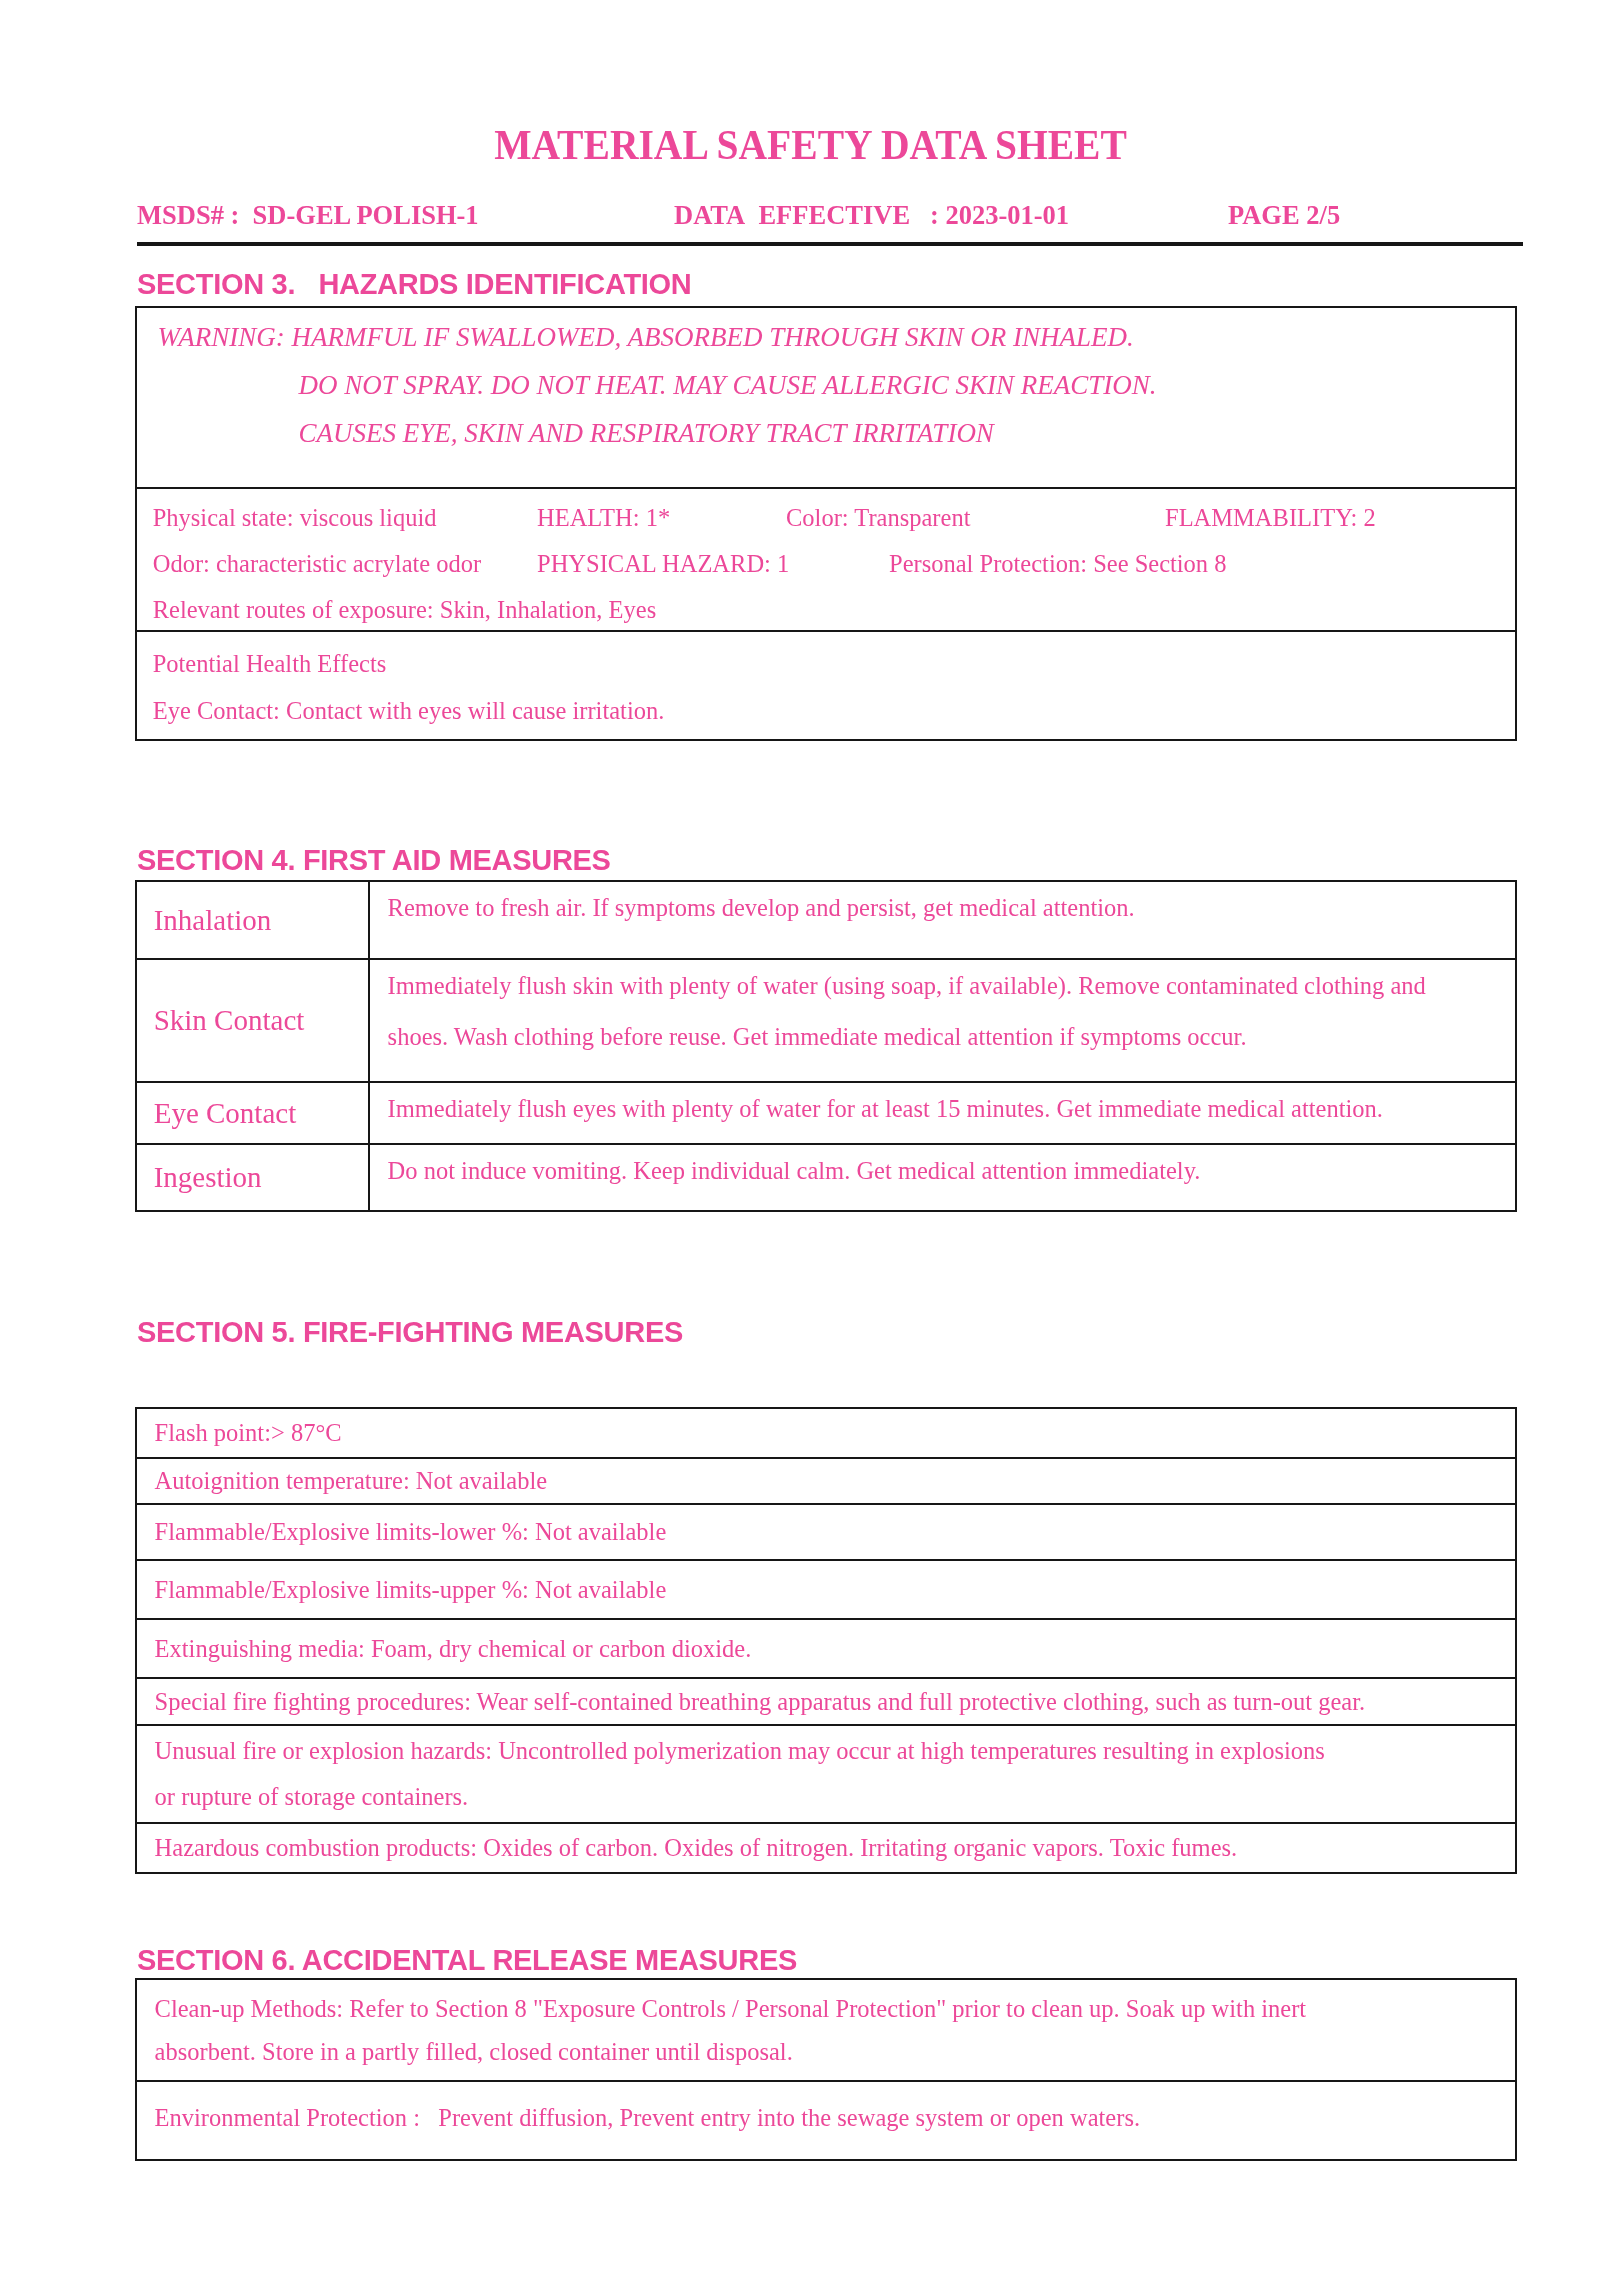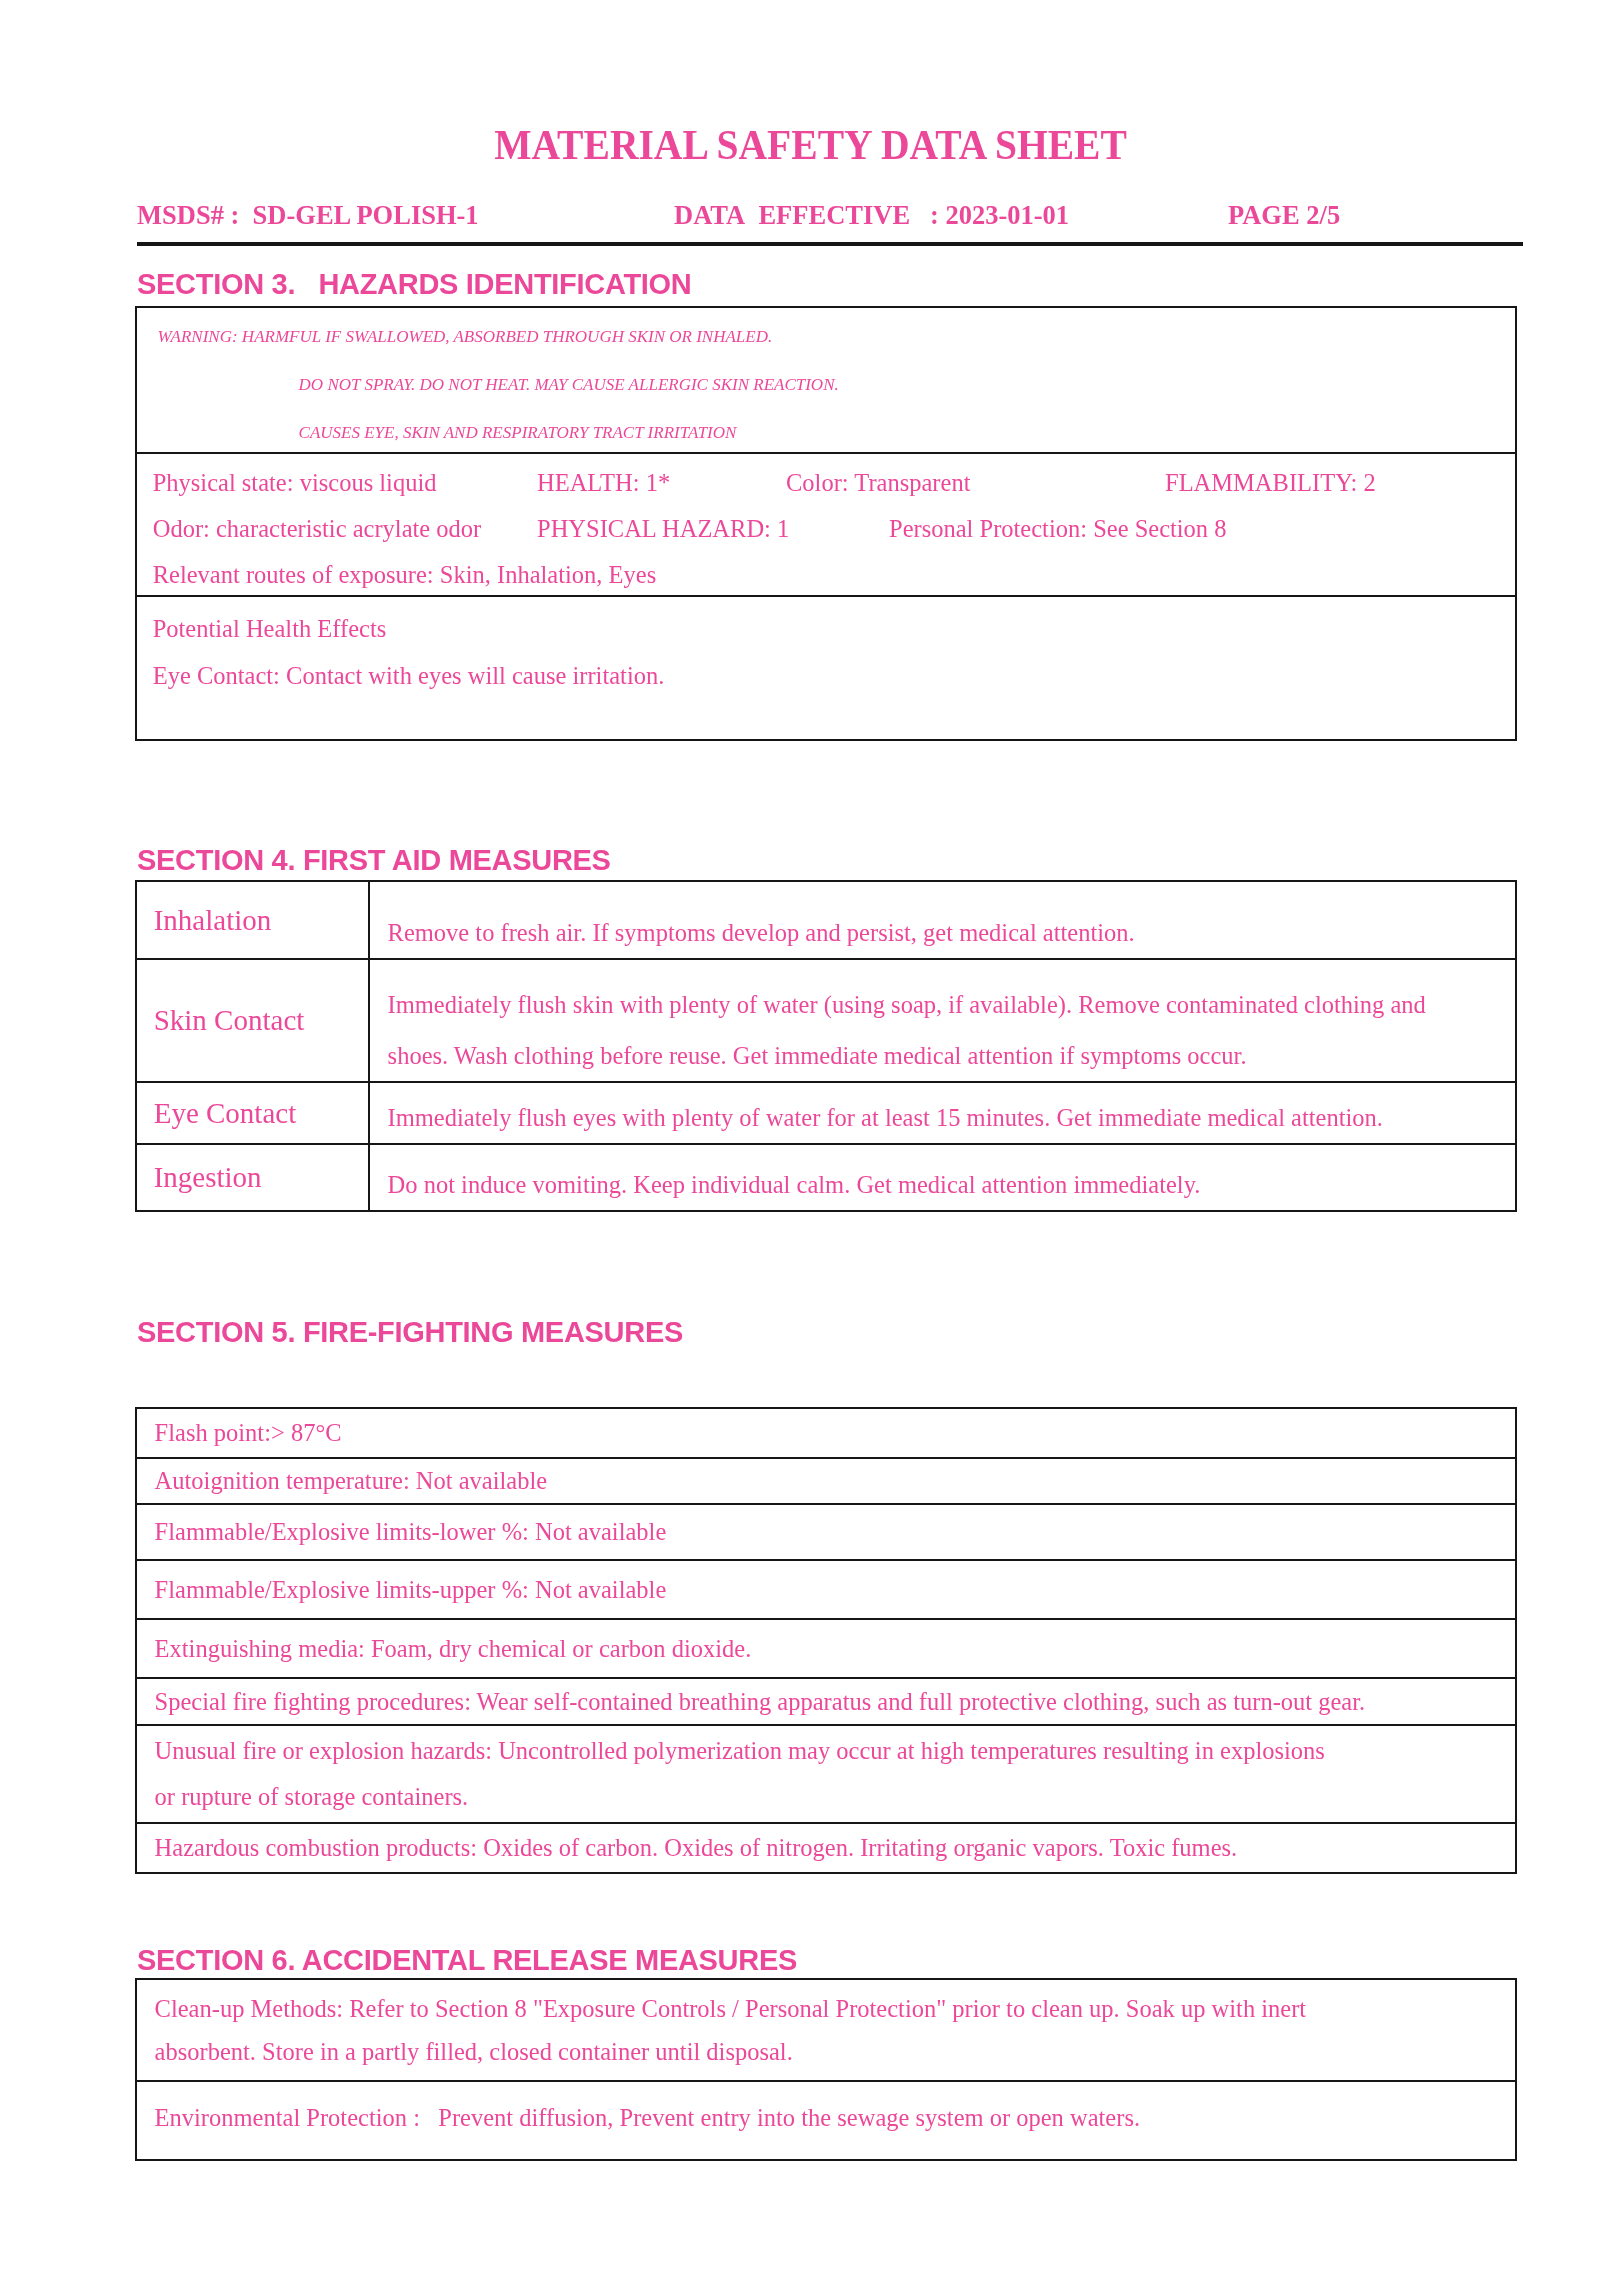--- a/index.html
+++ b/index.html
@@ -43,23 +43,23 @@
   .h6 { top: 1944px; }
 
   .box { position: absolute; left: 135px; width: 1382px; border: 2.9px solid #161616; background: #ffffff; }
   .box3 { top: 306px; height: 435px; }
   .box4 { top: 880px; }
   .box5 { top: 1407px; }
   .box6 { top: 1978px; }
 
   
   .sub-warning {
-    height: 146px; border-bottom: 2.9px solid #161616;
+    height: 181px; border-bottom: 2.9px solid #161616;
     padding: 4.9px 0 0 20.6px;
-    font-style: italic; font-size: 17px; line-height: 48px;
+    font-style: italic; font-size: 27px; line-height: 48px;
     white-space: nowrap;
   }
   .sub-warning .indent { margin-left: 141px; }
   .sub-props { height: 143px; border-bottom: 2.9px solid #161616; padding-top: 5.9px; font-size: 24.5px; }
   .s3row { position: relative; height: 46px; }
   .s3row span { position: absolute; top: 0; line-height: 46px; white-space: nowrap; }
   .p-c0 { left: 15.7px; }
   .p-c1 { left: 400px; }
   .p-c2 { left: 649px; }
   .p-c3 { left: 1028px; }
@@ -69,21 +69,21 @@
   
   .t4row { display: flex; border-bottom: 2.9px solid #161616; }
   .t4row:last-child { border-bottom: none; }
   .t4label {
     width: 233px; flex: 0 0 233px;
     border-right: 2.9px solid #161616;
     display: flex; align-items: center;
     padding-left: 16.7px; font-size: 29px;
   }
   .t4text {
-    flex: 1; display: flex; flex-direction: column; justify-content: flex-end;
+    flex: 1; display: flex; flex-direction: column; justify-content: flex-start;
     padding: 0 19.6px 0 17.6px; font-size: 24.5px;
   }
   .t4text .line { line-height: 51px; white-space: nowrap; }
   .rh80  { height: 78px; }
   .rh126 { height: 123px; }
   .rh63  { height: 62px; }
   .rh66  { height: 65px; }
 
   
   .srow {

